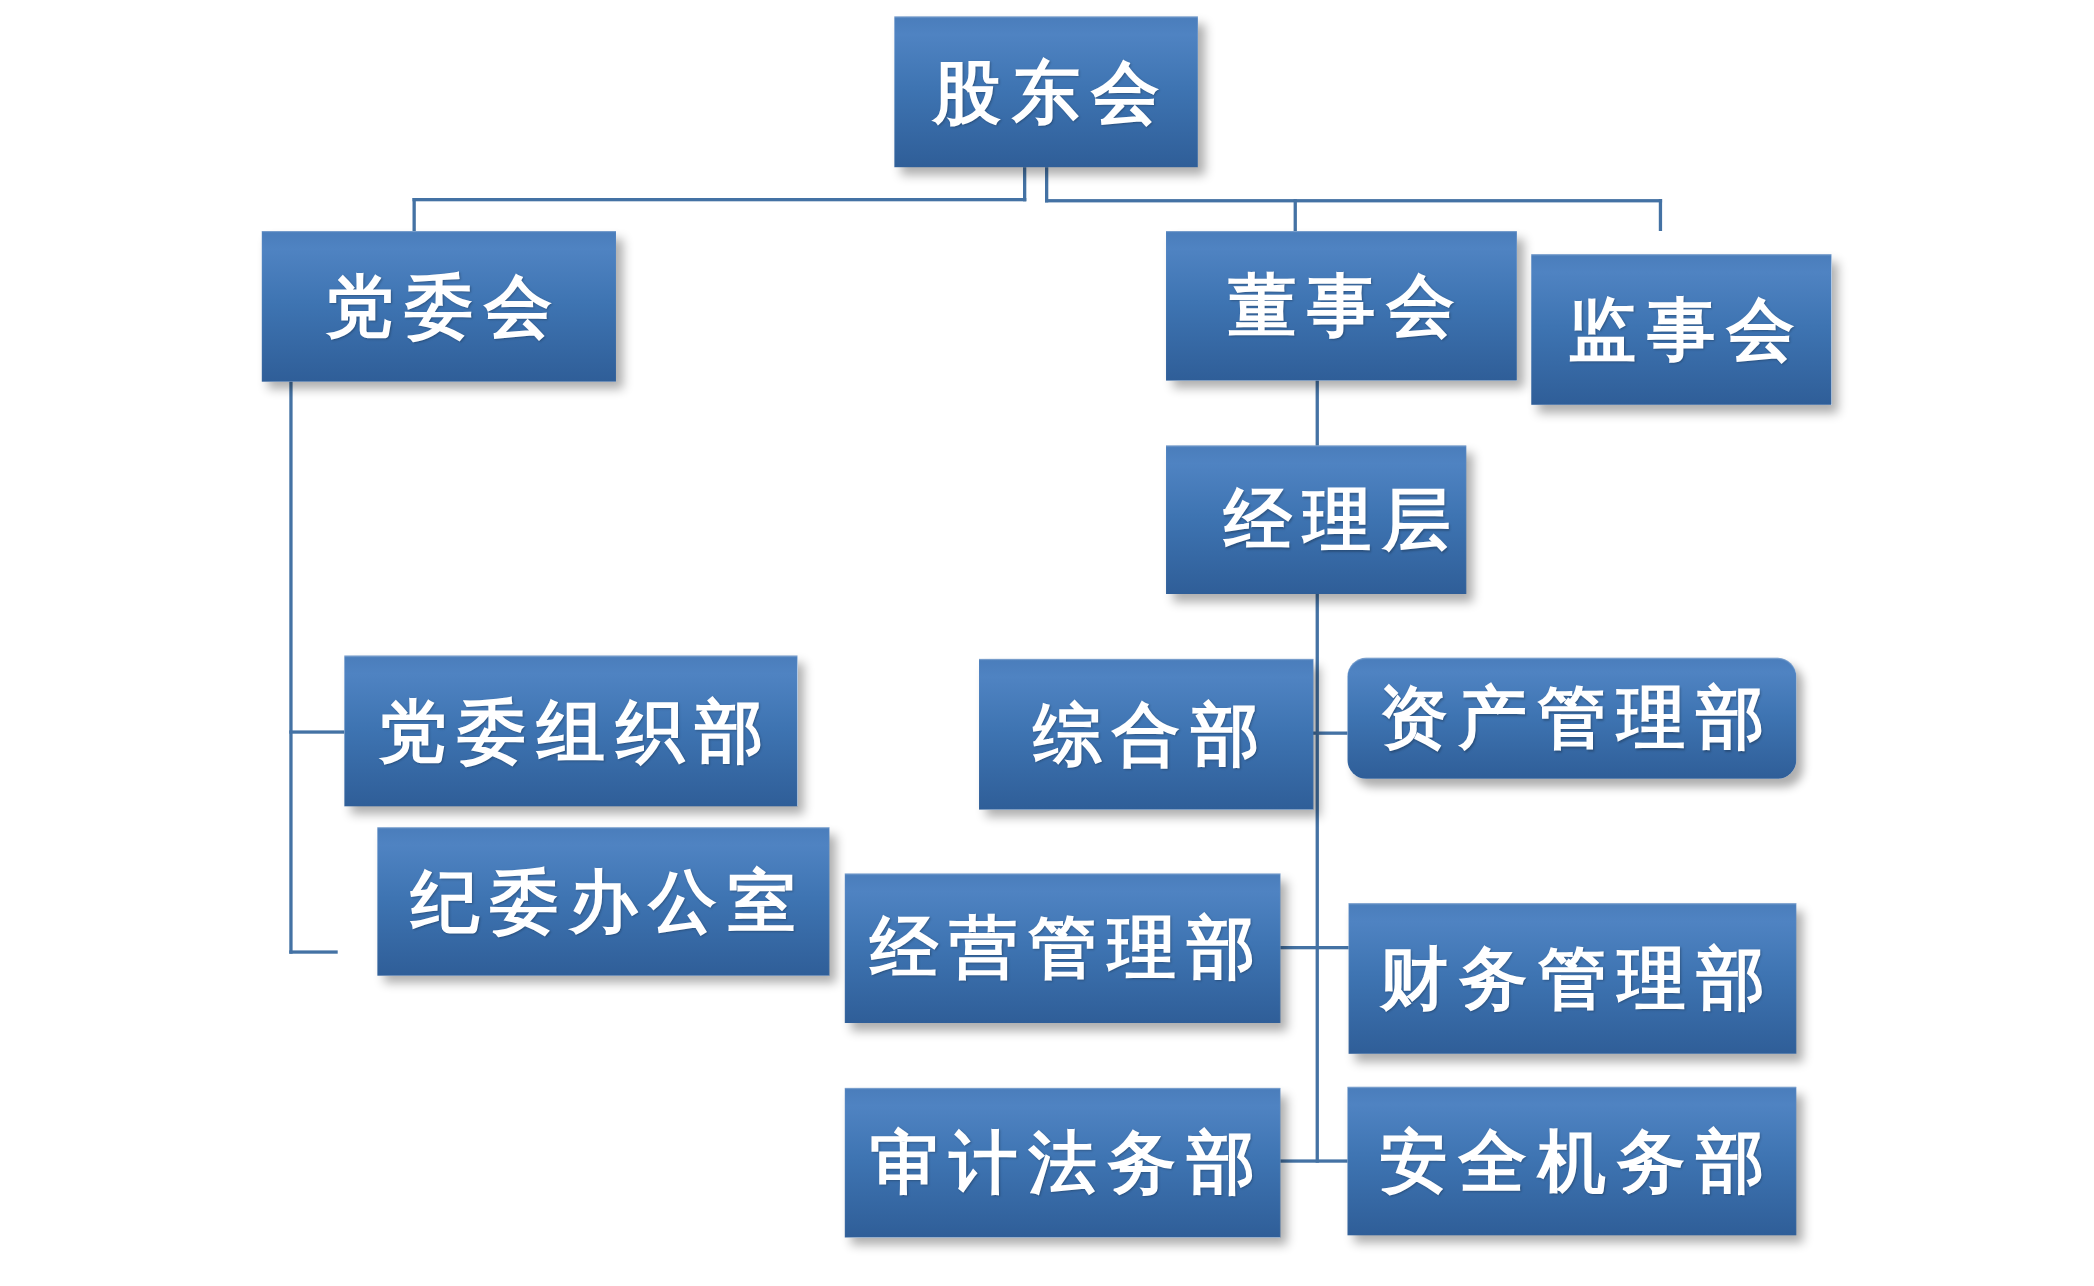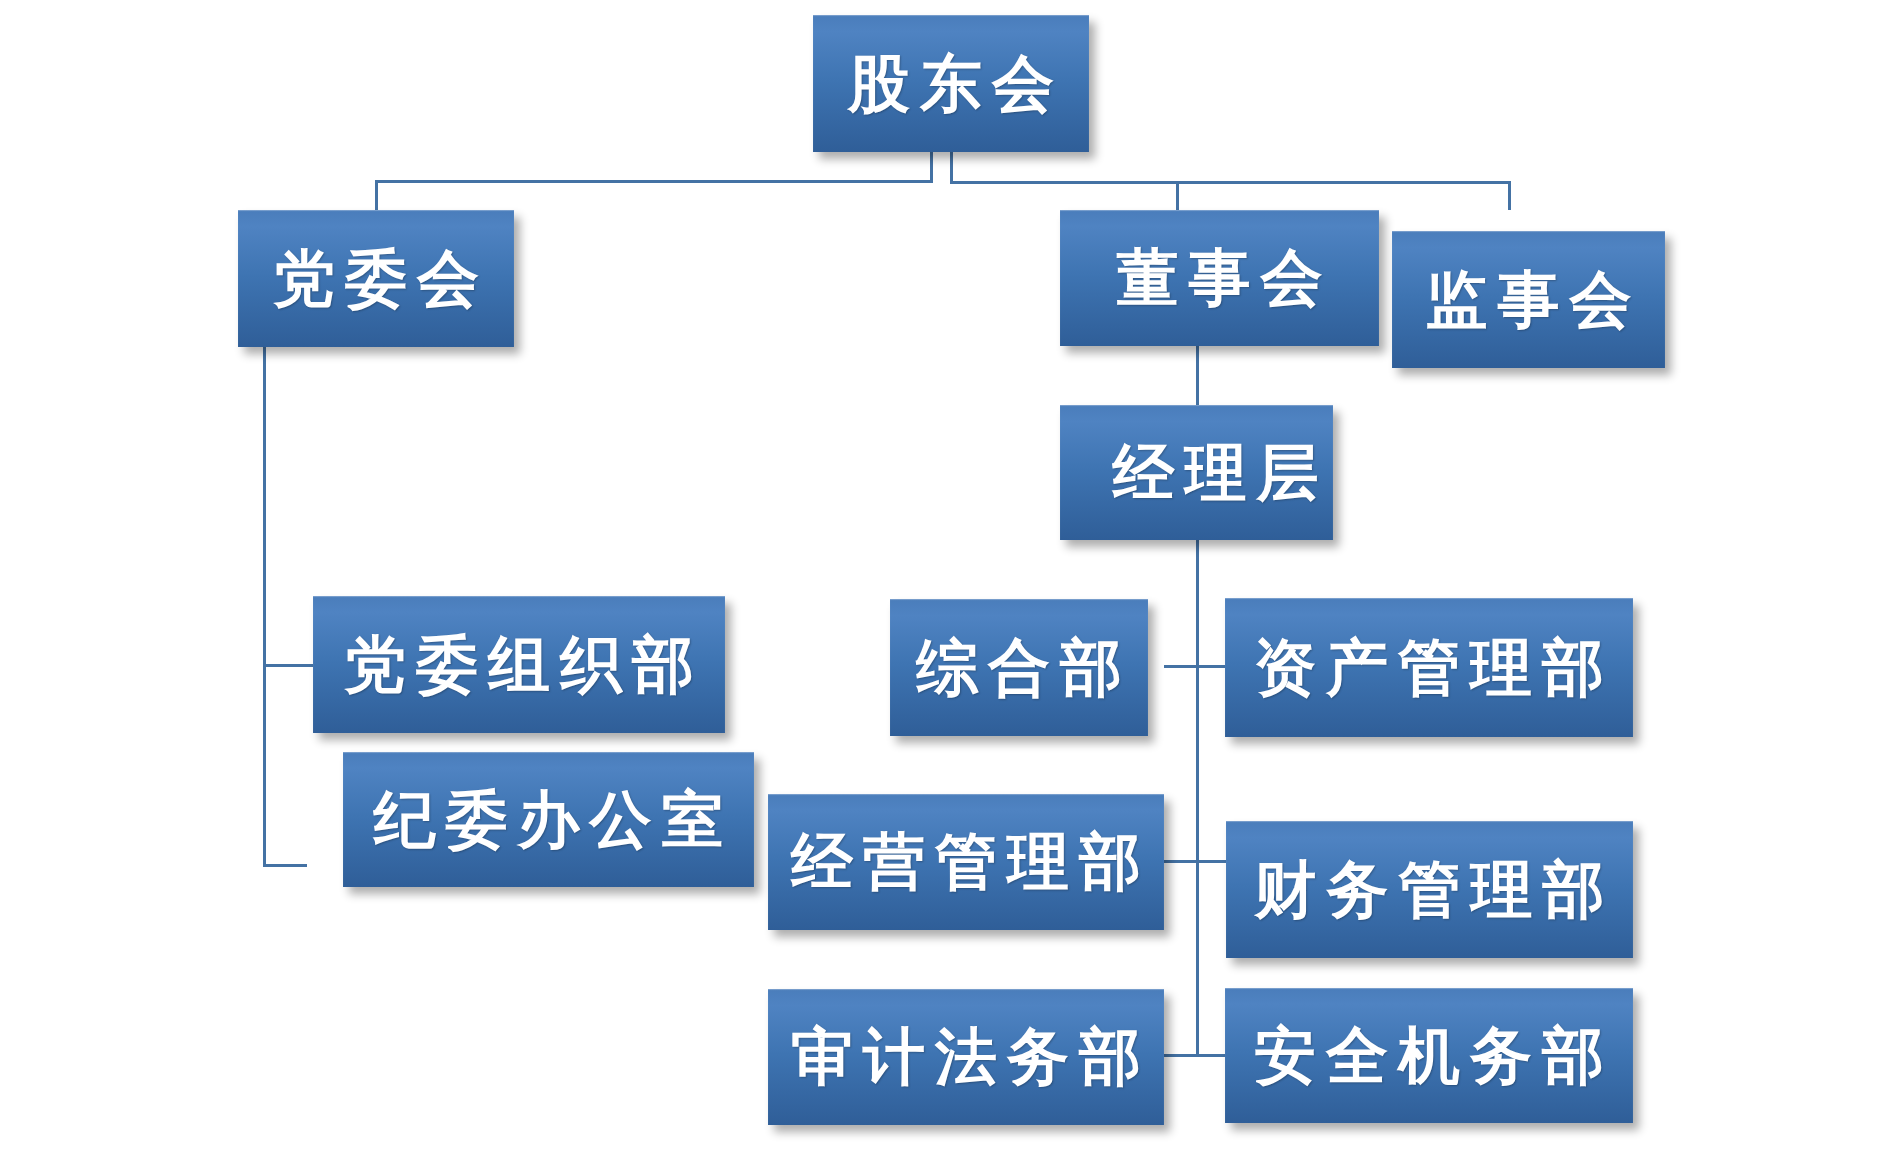--- a/index.html
+++ b/index.html
@@ -31,27 +31,27 @@
     text-shadow: 1px 1px 2px rgba(0,0,0,0.25);
     font-weight: bold;
   }
   .ln {
     position: absolute;
     background: #4472a4;
   }
 
   
   .n-shareholders   { left: 813px;  top: 15px;  width: 276px; height: 137px; }
-  .n-party          { left: 238px;  top: 210px; width: 276px; height: 137px; }
+  .n-party          { left: 238px;  top: 210px; width: 322px; height: 137px; }
   .n-board          { left: 1060px; top: 210px; width: 319px; height: 136px; }
   .n-supervisory    { left: 1392px; top: 210px; width: 273px; height: 137px; margin-top: 21px; }
   .n-management     { left: 1060px; top: 405px; width: 273px; height: 135px; padding-left: 48px; }
   .n-party-org      { left: 313px;  top: 596px; width: 412px; height: 137px; }
-  .n-general        { left: 890px;  top: 599px; width: 258px; height: 137px; }
-  .n-asset          { left: 1225px; top: 598px; width: 408px; height: 139px; }
+  .n-general        { left: 890px;  top: 599px; width: 304px; height: 137px; }
+  .n-asset          { left: 1225px; top: 598px; width: 408px; height: 110px; border-radius: 17px; }
   .n-discipline     { left: 307px;  top: 752px; width: 411px; height: 135px; margin-left: 36px; }
   .n-operations     { left: 768px;  top: 794px; width: 396px; height: 136px; }
   .n-finance        { left: 1226px; top: 793px; width: 407px; height: 137px; margin-top: 28px; }
   .n-audit          { left: 768px;  top: 989px; width: 396px; height: 136px; }
   .n-safety         { left: 1225px; top: 988px; width: 408px; height: 135px; }
 
   
   .l-stub-left      { left: 930px;  top: 152px; width: 3px;   height: 31px; }
   .l-rail-left      { left: 375px;  top: 180px; width: 558px; height: 3px;  }
   .l-drop-party     { left: 375px;  top: 180px; width: 3px;   height: 30px; }

